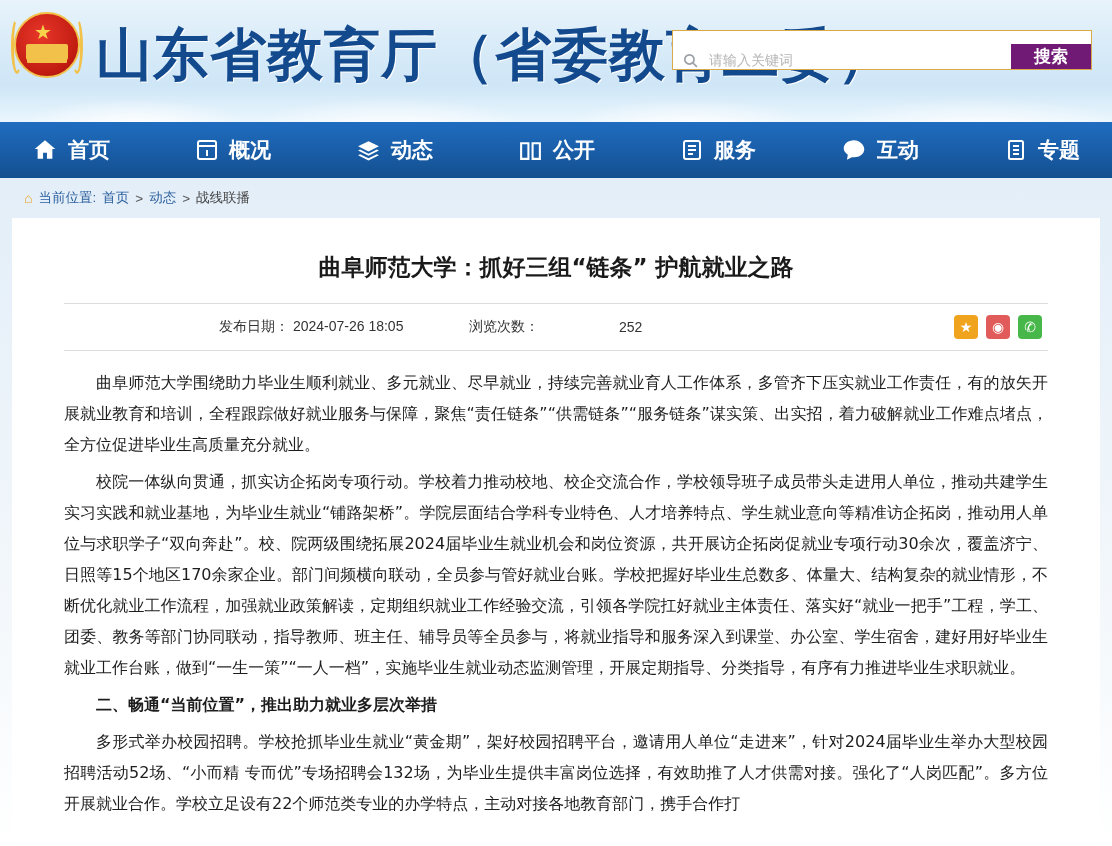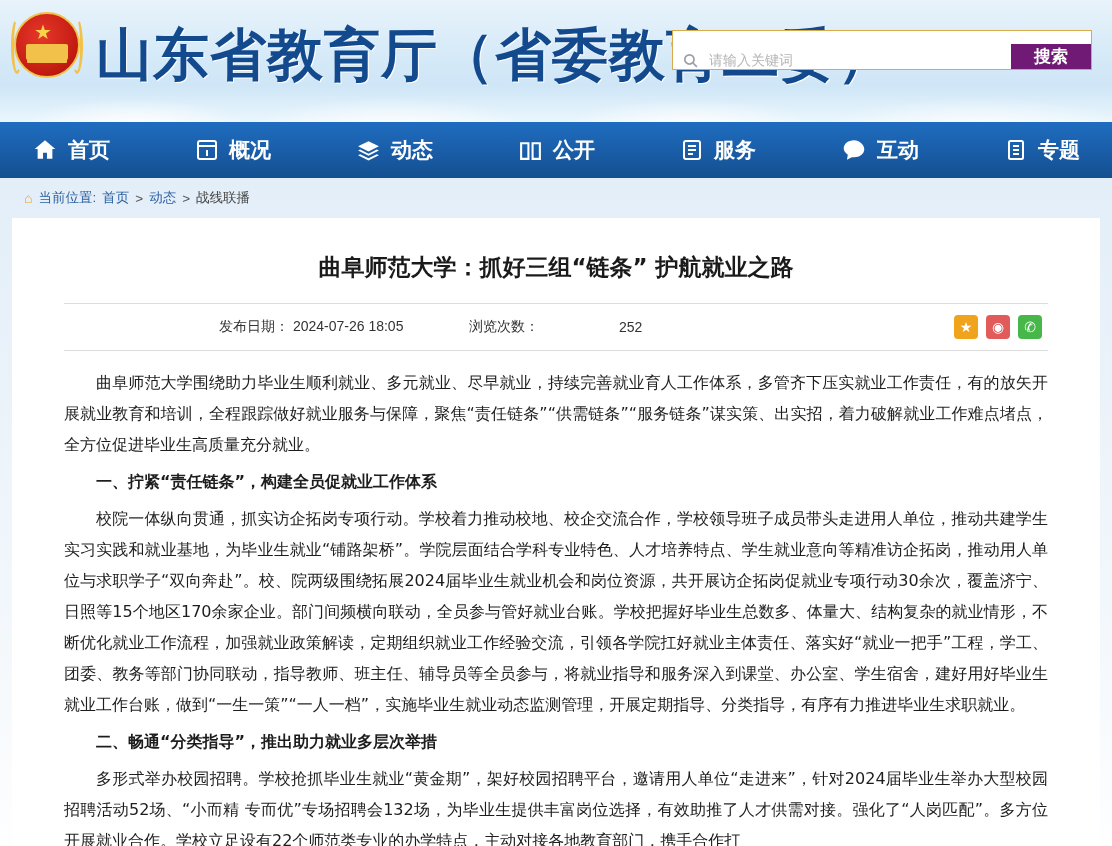--- a/index.html
+++ b/index.html
@@ -283,20 +283,19 @@
       <span class="viewcount">252</span>
       <span class="share">
         <span class="share-btn share-fav">★</span>
         <span class="share-btn share-weibo">◉</span>
         <span class="share-btn share-wechat">✆</span>
       </span>
     </div>
 
     <div class="body-text">
       <p>曲阜师范大学围绕助力毕业生顺利就业、多元就业、尽早就业，持续完善就业育人工作体系，多管齐下压实就业工作责任，有的放矢开展就业教育和培训，全程跟踪做好就业服务与保障，聚焦“责任链条”“供需链条”“服务链条”谋实策、出实招，着力破解就业工作难点堵点，全方位促进毕业生高质量充分就业。</p>
-      <p class="sub">一、拧紧“责任链条”，构建全员促就业工作体系</p>
       <p>校院一体纵向贯通，抓实访企拓岗专项行动。学校着力推动校地、校企交流合作，学校领导班子成员带头走进用人单位，推动共建学生实习实践和就业基地，为毕业生就业“铺路架桥”。学院层面结合学科专业特色、人才培养特点、学生就业意向等精准访企拓岗，推动用人单位与求职学子“双向奔赴”。校、院两级围绕拓展2024届毕业生就业机会和岗位资源，共开展访企拓岗促就业专项行动30余次，覆盖济宁、日照等15个地区170余家企业。部门间频横向联动，全员参与管好就业台账。学校把握好毕业生总数多、体量大、结构复杂的就业情形，不断优化就业工作流程，加强就业政策解读，定期组织就业工作经验交流，引领各学院扛好就业主体责任、落实好“就业一把手”工程，学工、团委、教务等部门协同联动，指导教师、班主任、辅导员等全员参与，将就业指导和服务深入到课堂、办公室、学生宿舍，建好用好毕业生就业工作台账，做到“一生一策”“一人一档”，实施毕业生就业动态监测管理，开展定期指导、分类指导，有序有力推进毕业生求职就业。</p>
-      <p class="sub">二、畅通“分类指导”，推出助力就业多层次举措</p>
+      <p class="sub">二、畅通“当前位置”，推出助力就业多层次举措</p>
       <p>多形式举办校园招聘。学校抢抓毕业生就业“黄金期”，架好校园招聘平台，邀请用人单位“走进来”，针对2024届毕业生举办大型校园招聘活动52场、“小而精 专而优”专场招聘会132场，为毕业生提供丰富岗位选择，有效助推了人才供需对接。强化了“人岗匹配”。多方位开展就业合作。学校立足设有22个师范类专业的办学特点，主动对接各地教育部门，携手合作打</p>
     </div>
 
   </div>
 </div>
 
 </body></html>

